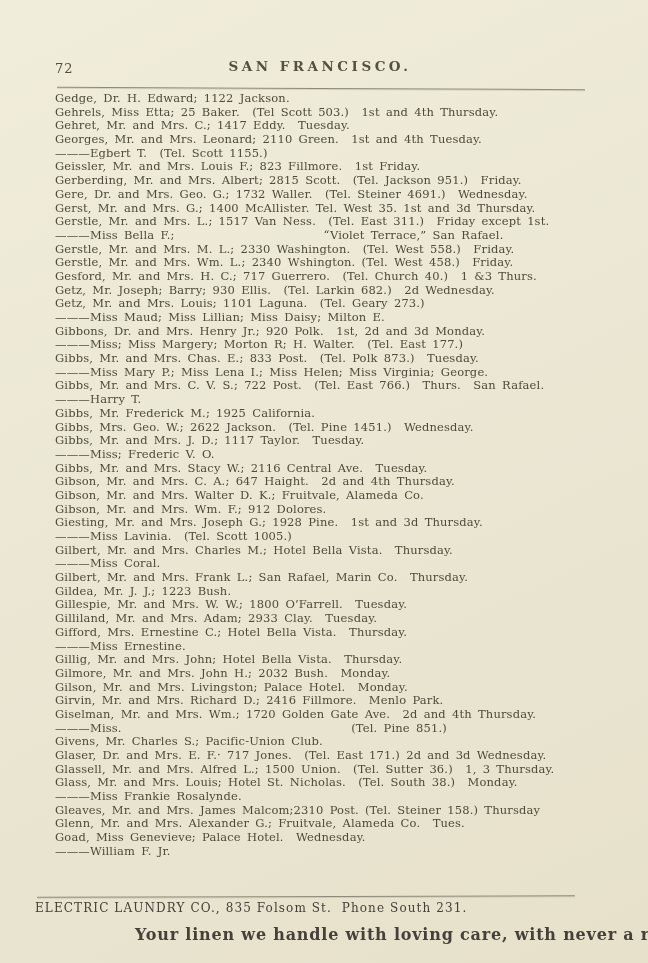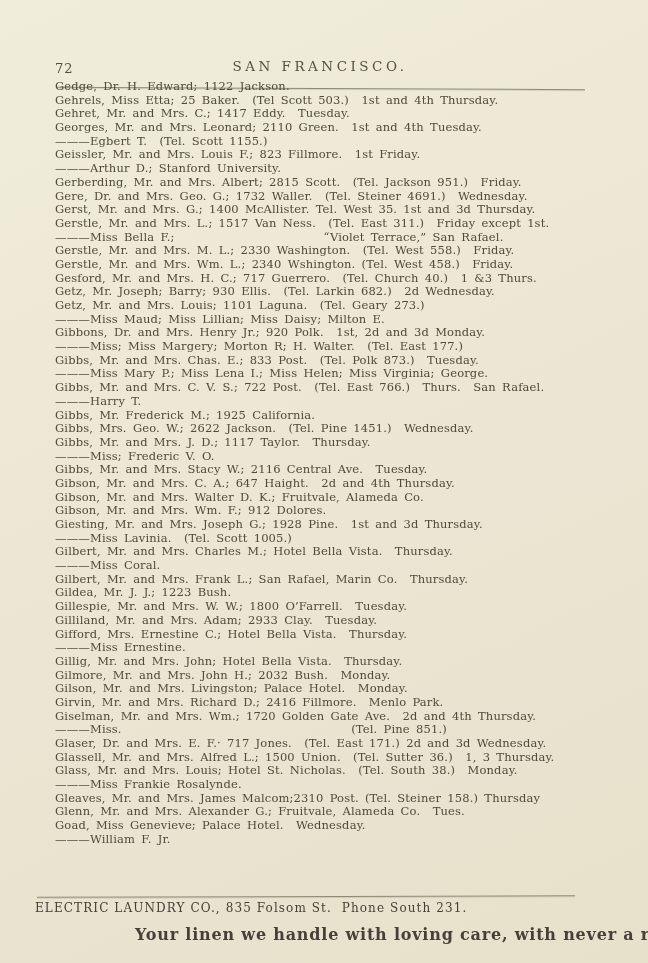--- a/index.html
+++ b/index.html
@@ -16,31 +16,31 @@
   }
   .header-row {
     position: absolute; top: 58px; left: 55px; width: 530px; height: 18px;
   }
   .page-number {
     position: absolute; left: 0; top: 3px;
     font-size: 13px; letter-spacing: 1px; color: #524d3e;
   }
   .page-title {
     position: absolute; left: 0; right: 0; top: 0; text-align: center;
-    font-size: 13.5px; letter-spacing: 3.5px; color: #555040;
+    font-size: 13.5px; letter-spacing: 3.5px; color: #555040; font-weight: bold;
   }
   .rule {
     position: absolute; height: 1px;
     background: #8d8a79;
     box-shadow: 0 1px 0 rgba(141,138,121,0.25);
   }
   .rule-header { top: 88px; left: 57px; width: 528px; transform: rotate(0.25deg); }
   .rule-footer { top: 896px; left: 37px; width: 538px; transform: rotate(-0.15deg); }
   .list {
-    position: absolute; top: 80px; left: 55px; width: 540px;
+    position: absolute; top: 92px; left: 55px; width: 540px;
     font-size: 11.5px; line-height: 13.7px;
     letter-spacing: 0.15px; word-spacing: 2.4px;
     color: #4f4a3b;
   }
   .ln { white-space: pre; height: 13.7px; overflow: visible; }
   .footer {
     position: absolute; top: 901px; left: 35px; width: 560px;
     color: #45413a;
   }
   .ad1 {
@@ -65,41 +65,40 @@
 
   <div class="rule rule-header"></div>
 
   <div class="list">
     <div class="ln">Gedge, Dr. H. Edward; 1122 Jackson.</div>
     <div class="ln">Gehrels, Miss Etta; 25 Baker.  (Tel Scott 503.)  1st and 4th Thursday.</div>
     <div class="ln">Gehret, Mr. and Mrs. C.; 1417 Eddy.  Tuesday.</div>
     <div class="ln">Georges, Mr. and Mrs. Leonard; 2110 Green.  1st and 4th Tuesday.</div>
     <div class="ln">———Egbert T.  (Tel. Scott 1155.)</div>
     <div class="ln">Geissler, Mr. and Mrs. Louis F.; 823 Fillmore.  1st Friday.</div>
-    <div class="ln">———Arthur D.; Stanford University.</div>
     <div class="ln">Gerberding, Mr. and Mrs. Albert; 2815 Scott.  (Tel. Jackson 951.)  Friday.</div>
     <div class="ln">Gere, Dr. and Mrs. Geo. G.; 1732 Waller.  (Tel. Steiner 4691.)  Wednesday.</div>
     <div class="ln">Gerst, Mr. and Mrs. G.; 1400 McAllister. Tel. West 35. 1st and 3d Thursday.</div>
     <div class="ln">Gerstle, Mr. and Mrs. L.; 1517 Van Ness.  (Tel. East 311.)  Friday except 1st.</div>
     <div class="ln">———Miss Bella F.;                        “Violet Terrace,” San Rafael.</div>
     <div class="ln">Gerstle, Mr. and Mrs. M. L.; 2330 Washington.  (Tel. West 558.)  Friday.</div>
     <div class="ln">Gerstle, Mr. and Mrs. Wm. L.; 2340 Wshington. (Tel. West 458.)  Friday.</div>
     <div class="ln">Gesford, Mr. and Mrs. H. C.; 717 Guerrero.  (Tel. Church 40.)  1 &amp;3 Thurs.</div>
     <div class="ln">Getz, Mr. Joseph; Barry; 930 Ellis.  (Tel. Larkin 682.)  2d Wednesday.</div>
     <div class="ln">Getz, Mr. and Mrs. Louis; 1101 Laguna.  (Tel. Geary 273.)</div>
     <div class="ln">———Miss Maud; Miss Lillian; Miss Daisy; Milton E.</div>
     <div class="ln">Gibbons, Dr. and Mrs. Henry Jr.; 920 Polk.  1st, 2d and 3d Monday.</div>
     <div class="ln">———Miss; Miss Margery; Morton R; H. Walter.  (Tel. East 177.)</div>
     <div class="ln">Gibbs, Mr. and Mrs. Chas. E.; 833 Post.  (Tel. Polk 873.)  Tuesday.</div>
     <div class="ln">———Miss Mary P.; Miss Lena I.; Miss Helen; Miss Virginia; George.</div>
     <div class="ln">Gibbs, Mr. and Mrs. C. V. S.; 722 Post.  (Tel. East 766.)  Thurs.  San Rafael.</div>
     <div class="ln">———Harry T.</div>
     <div class="ln">Gibbs, Mr. Frederick M.; 1925 California.</div>
     <div class="ln">Gibbs, Mrs. Geo. W.; 2622 Jackson.  (Tel. Pine 1451.)  Wednesday.</div>
-    <div class="ln">Gibbs, Mr. and Mrs. J. D.; 1117 Taylor.  Thursday.</div>
+    <div class="ln">Gibbs, Mr. and Mrs. J. D.; 1117 Taylor.  Tuesday.</div>
     <div class="ln">———Miss; Frederic V. O.</div>
     <div class="ln">Gibbs, Mr. and Mrs. Stacy W.; 2116 Central Ave.  Tuesday.</div>
     <div class="ln">Gibson, Mr. and Mrs. C. A.; 647 Haight.  2d and 4th Thursday.</div>
     <div class="ln">Gibson, Mr. and Mrs. Walter D. K.; Fruitvale, Alameda Co.</div>
     <div class="ln">Gibson, Mr. and Mrs. Wm. F.; 912 Dolores.</div>
     <div class="ln">Giesting, Mr. and Mrs. Joseph G.; 1928 Pine.  1st and 3d Thursday.</div>
     <div class="ln">———Miss Lavinia.  (Tel. Scott 1005.)</div>
     <div class="ln">Gilbert, Mr. and Mrs. Charles M.; Hotel Bella Vista.  Thursday.</div>
     <div class="ln">———Miss Coral.</div>
     <div class="ln">Gilbert, Mr. and Mrs. Frank L.; San Rafael, Marin Co.  Thursday.</div>
@@ -107,20 +106,21 @@
     <div class="ln">Gillespie, Mr. and Mrs. W. W.; 1800 O’Farrell.  Tuesday.</div>
     <div class="ln">Gilliland, Mr. and Mrs. Adam; 2933 Clay.  Tuesday.</div>
     <div class="ln">Gifford, Mrs. Ernestine C.; Hotel Bella Vista.  Thursday.</div>
     <div class="ln">———Miss Ernestine.</div>
     <div class="ln">Gillig, Mr. and Mrs. John; Hotel Bella Vista.  Thursday.</div>
     <div class="ln">Gilmore, Mr. and Mrs. John H.; 2032 Bush.  Monday.</div>
     <div class="ln">Gilson, Mr. and Mrs. Livingston; Palace Hotel.  Monday.</div>
     <div class="ln">Girvin, Mr. and Mrs. Richard D.; 2416 Fillmore.  Menlo Park.</div>
     <div class="ln">Giselman, Mr. and Mrs. Wm.; 1720 Golden Gate Ave.  2d and 4th Thursday.</div>
     <div class="ln">———Miss.                                     (Tel. Pine 851.)</div>
+    <div class="ln">Givens, Mr. Charles S.; Pacific-Union Club.</div>
     <div class="ln">Glaser, Dr. and Mrs. E. F.· 717 Jones.  (Tel. East 171.) 2d and 3d Wednesday.</div>
     <div class="ln">Glassell, Mr. and Mrs. Alfred L.; 1500 Union.  (Tel. Sutter 36.)  1, 3 Thursday.</div>
     <div class="ln">Glass, Mr. and Mrs. Louis; Hotel St. Nicholas.  (Tel. South 38.)  Monday.</div>
     <div class="ln">———Miss Frankie Rosalynde.</div>
     <div class="ln">Gleaves, Mr. and Mrs. James Malcom;2310 Post. (Tel. Steiner 158.) Thursday</div>
     <div class="ln">Glenn, Mr. and Mrs. Alexander G.; Fruitvale, Alameda Co.  Tues.</div>
     <div class="ln">Goad, Miss Genevieve; Palace Hotel.  Wednesday.</div>
     <div class="ln">———William F. Jr.</div>
   </div>
 

